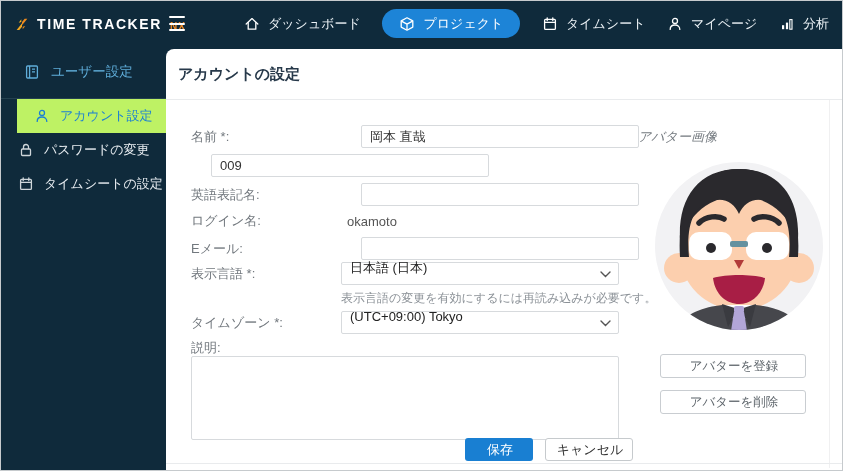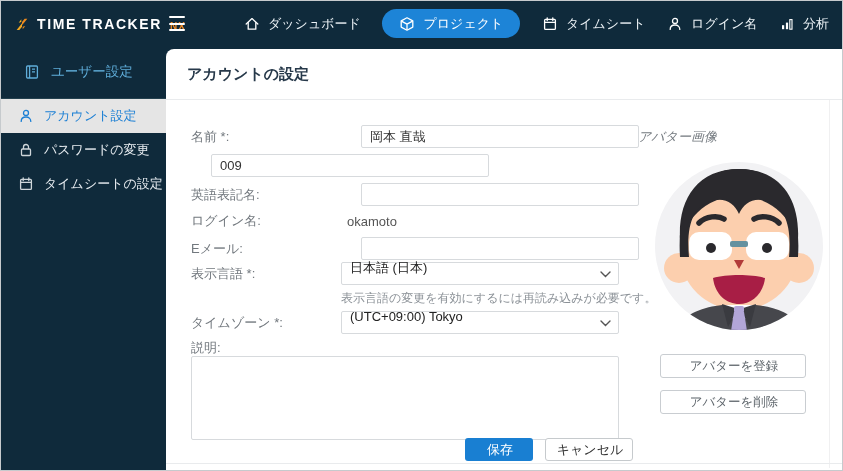--- a/index.html
+++ b/index.html
@@ -19,25 +19,25 @@
   .hamburger span{display:block;height:2px;background:#fff;border-radius:1px;}
   .topnav{position:absolute;left:243px;right:13px;top:0;height:45px;display:flex;align-items:center;justify-content:space-between;}
   .nav-item{display:flex;align-items:center;gap:8px;color:#edf3f7;font-size:13px;height:45px;cursor:pointer;white-space:nowrap;}
   .nav-item.active{background:#1d84d7;height:29px;border-radius:15px;padding:0 17px;color:#fff;}
   .tico{width:16px;height:16px;flex:none;}
   
   .sidebar{position:absolute;top:45px;left:0;bottom:0;width:165px;background:#0f2a3b;}
   .side-section{height:52px;display:flex;align-items:center;gap:11px;padding-left:23px;color:#5fadd9;font-size:13.5px;}
   .side-divider{border-top:1px solid #24414f;}
   .side-item{height:34px;display:flex;align-items:center;gap:10px;padding-left:17px;color:#e9eef2;font-size:13px;cursor:pointer;}
-  .side-item.selected{background:#e5e5e5;color:#1b7fd4;}
+  .side-item.selected{background:#bef264;color:#1b7fd4;margin-left:16px;}
   
   .main{position:absolute;top:45px;left:165px;right:0;bottom:0;background:#0f2a3b;}
   .panel{position:absolute;top:3px;left:0;right:0;bottom:0;background:#fff;border-radius:8px 0 0 0;}
-  .page-header{height:51px;border-bottom:1px solid #e9ebed;display:flex;align-items:center;padding-left:21px;}
+  .page-header{height:51px;border-bottom:1px solid #e9ebed;display:flex;align-items:center;padding-left:12px;}
   .page-header h1{margin:0;font-size:15px;font-weight:700;color:#27394a;}
   .gutter-line{position:absolute;left:663px;top:51px;bottom:2px;width:0;border-left:1px solid #f0f0f1;}
   .content-bottom-line{position:absolute;top:414px;left:0;right:0;border-top:1px solid #e9ebed;}
   
   .frow{position:absolute;left:25px;display:flex;align-items:center;}
   .flabel{display:inline-block;width:150px;color:#72787e;font-size:13px;flex:none;}
   .tinput{width:278px;height:23px;border:1px solid #d7dadd;border-radius:2px;padding:0 8px;font-size:13px;
     color:#333;font-family:inherit;background:#fff;margin-left:20px;}
   .static-value{font-size:13px;color:#555;padding-left:6px;}
   .fselect{position:relative;width:278px;height:23px;border:1px solid #d7dadd;border-radius:2px;background:#fff;
@@ -100,21 +100,21 @@
           <rect x="2.6" y="3.4" width="10.8" height="10" rx="1"></rect>
           <path d="M5.2 1.8 V4.6 M10.8 1.8 V4.6 M2.6 6.4 H13.4"></path>
         </svg>
         <span>タイムシート</span>
       </div>
       <div class="nav-item">
         <svg class="tico" viewBox="0 0 16 16" fill="none" stroke="#fff" stroke-width="1.3" stroke-linecap="round">
           <circle cx="8" cy="4.9" r="2.5"></circle>
             <path d="M3.2 13.4 C3.2 10.6 5.2 9 8 9 C10.8 9 12.8 10.6 12.8 13.4"></path>
         </svg>
-        <span>ログイン名</span>
+        <span>マイページ</span>
       </div>
       <div class="nav-item">
         <svg class="tico" viewBox="0 0 16 16">
           <rect x="3" y="9.2" width="2.2" height="4" fill="#fff"></rect>
           <rect x="6.9" y="6.6" width="2.2" height="6.6" fill="#fff"></rect>
           <rect x="10.8" y="3.6" width="2.2" height="9.6" fill="none" stroke="#fff" stroke-width="1.1"></rect>
         </svg>
         <span>分析</span>
       </div>
     </nav>

